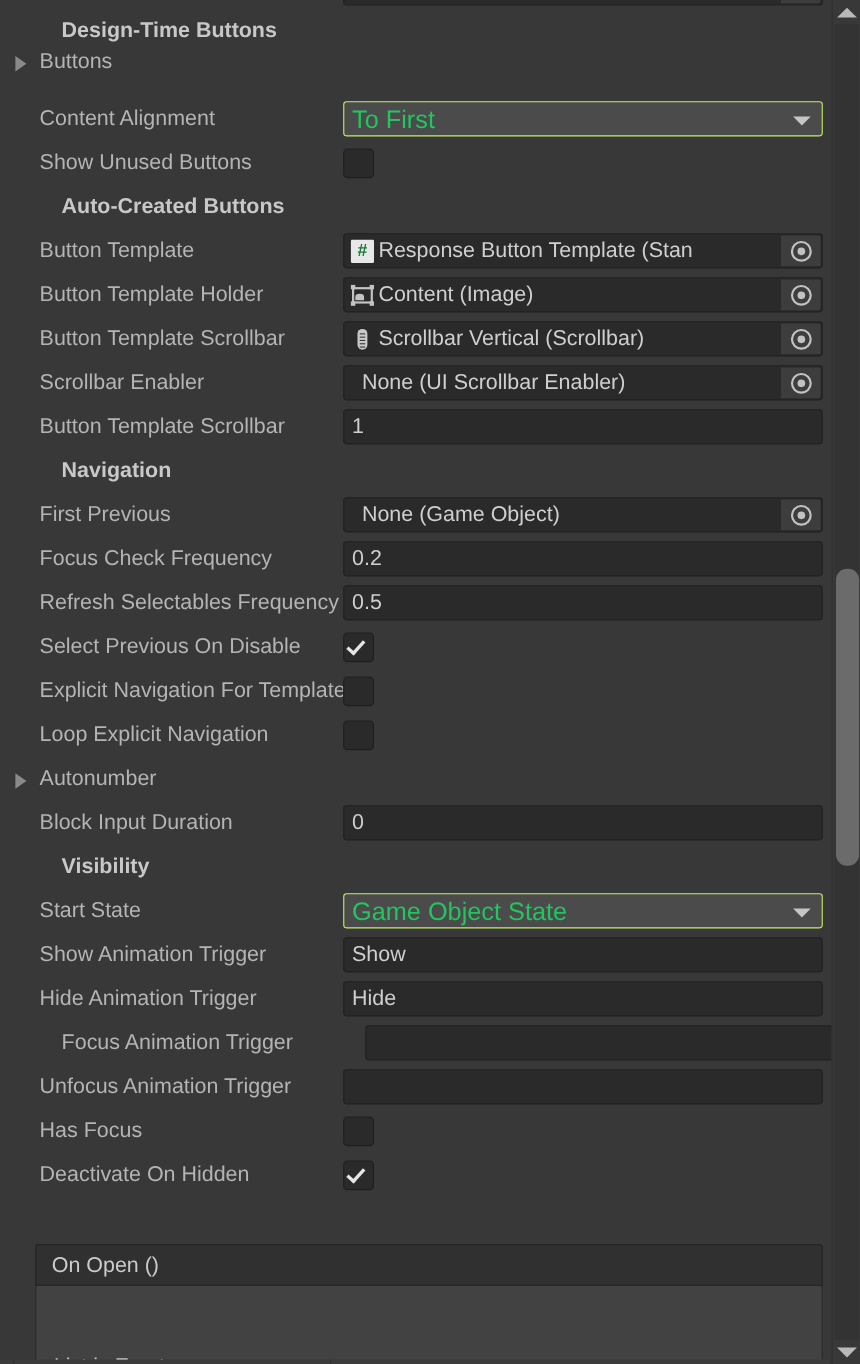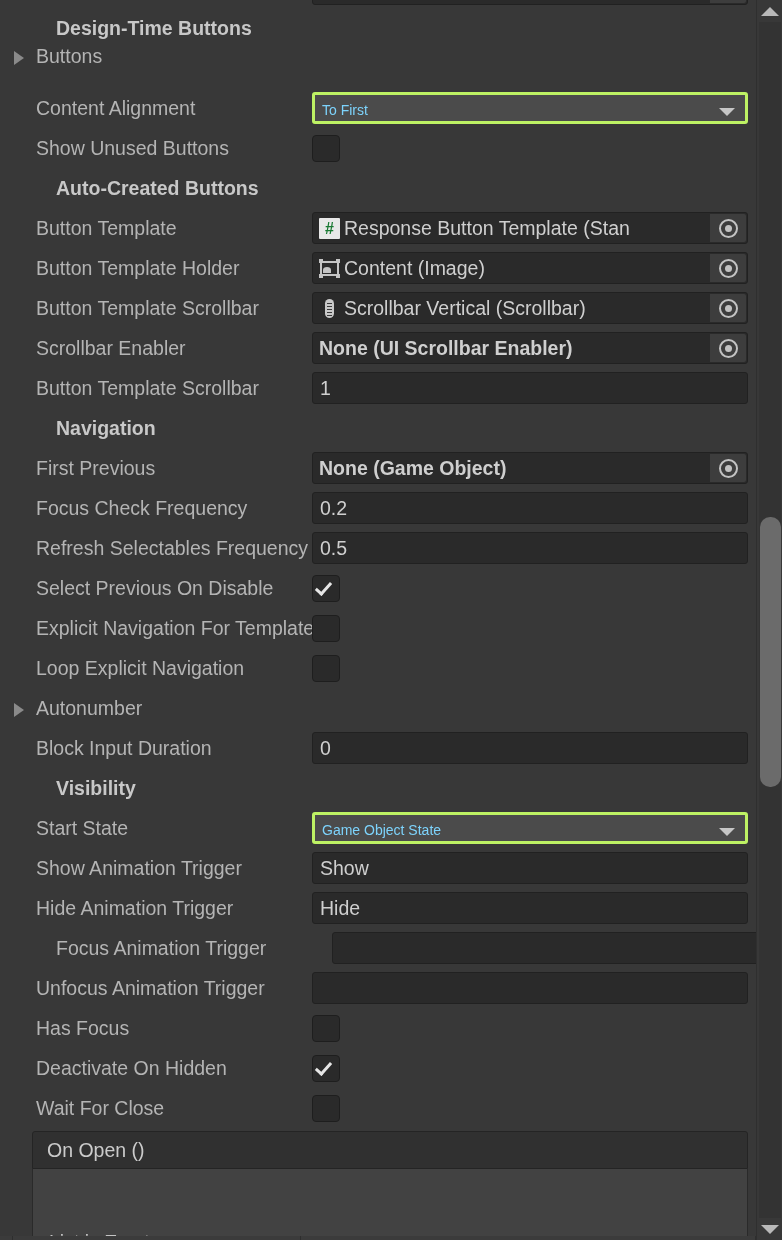--- a/index.html
+++ b/index.html
@@ -97,24 +97,24 @@
     padding-left: 7px;
     white-space: nowrap;
     overflow: hidden;
   }
 
   
   .dropdown {
     width: 100%;
     height: 100%;
     background: #4b4b4b;
-    border: 3px solid #bef264;
+    border: 1px solid #bef264;
     border-radius: 3px;
-    color: #7dd3fc;
-    font-size: 14px;
+    color: #22c55e;
+    font-size: 23px;
     line-height: 30px;
     padding-left: 7px;
     white-space: nowrap;
     overflow: hidden;
     position: relative;
   }
   .dropdown-arrow {
     position: absolute;
     right: 10px;
     top: 13px;
@@ -145,21 +145,21 @@
     margin-right: 3px;
     width: 21px; height: 21px;
     position: relative;
   }
   .objfield .obj-text {
     flex: 1 1 auto;
     white-space: nowrap;
     overflow: hidden;
     padding-left: 1px;
   }
-  .objfield.no-icon .obj-text { padding-left: 6px; font-weight: bold; }
+  .objfield.no-icon .obj-text { padding-left: 16px; }
 
   
   .obj-picker {
     position: absolute;
     right: 1px; top: 1px;
     width: 36px; height: 28px;
     background: #3d3d3d;
     border-radius: 0 2px 2px 0;
     display: flex;
     align-items: center;
@@ -566,24 +566,20 @@
       <div class="row" style="position: absolute; left: 0px; top: 1008px; width: 756px;">
         <div class="label">Has Focus</div>
         <div class="checkbox"></div>
       </div>
       <div class="row" style="position: absolute; left: 0px; top: 1048px; width: 756px;">
         <div class="label">Deactivate On Hidden</div>
         <div class="checkbox">
           <div class="tick"></div>
         </div>
       </div>
-      <div class="row" style="position: absolute; left: 0px; top: 1088px; width: 756px;">
-        <div class="label">Wait For Close</div>
-        <div class="checkbox"></div>
-      </div>
     </div>
 
   <div id="event-block">
     <div class="event-header">On Open ()</div>
     <div class="event-body">
       <div class="event-empty">List is Empty</div>
     </div>
   </div>
 
   <div id="bottom-strip">

